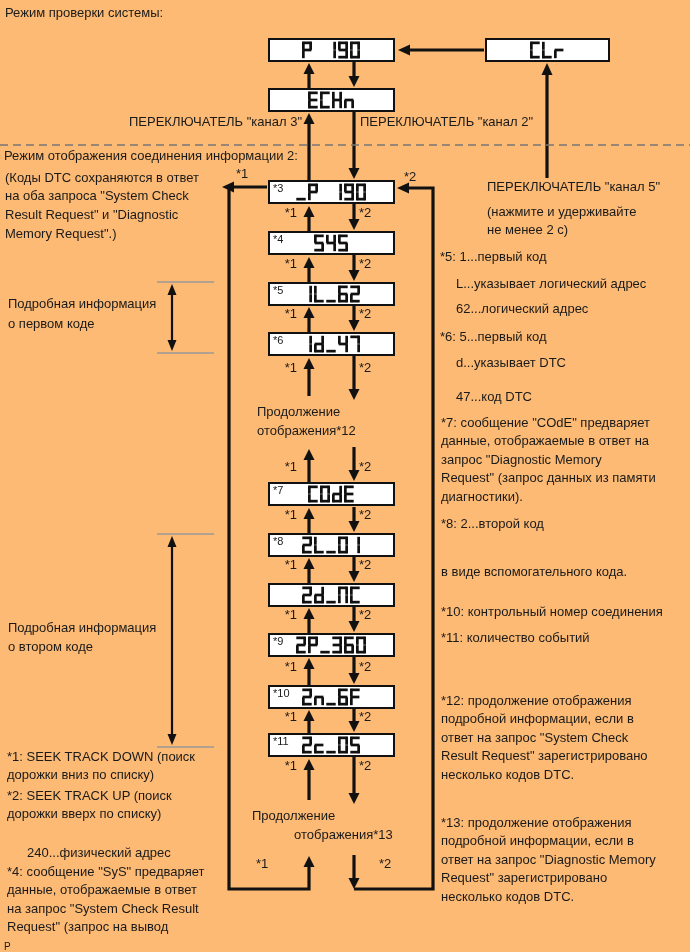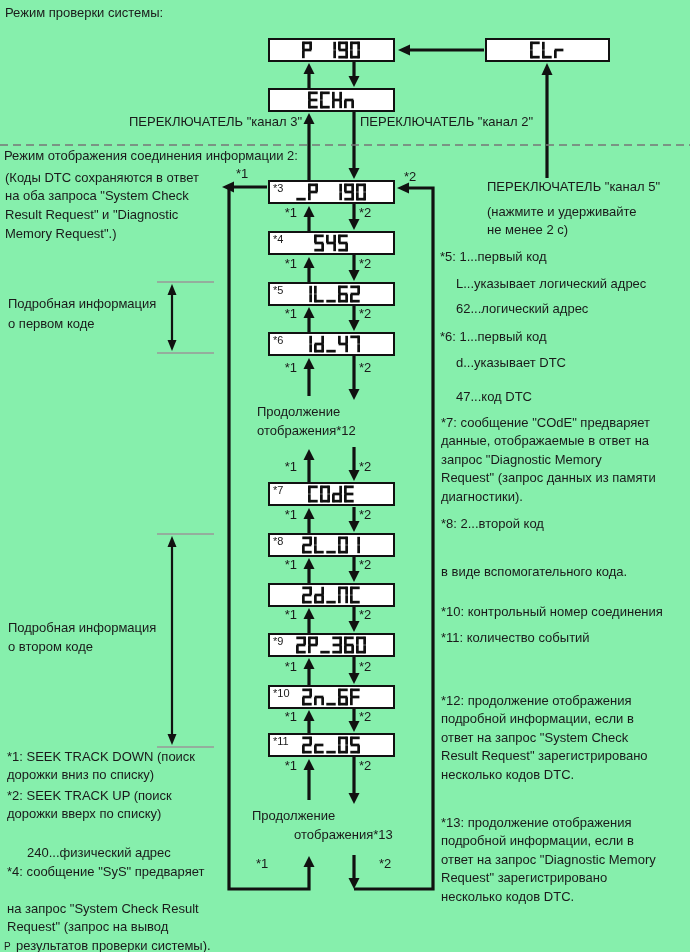--- a/index.html
+++ b/index.html
@@ -1,16 +1,16 @@
 <!DOCTYPE html>
 <html><head>
 <meta charset="utf-8">
 <style>
   html,body{margin:0;padding:0;background:#fff;}
-  #canvas{position:relative;width:690px;height:952px;background:#86efac;overflow:hidden;
+  #canvas{position:relative;width:690px;height:952px;background:#fdba74;overflow:hidden;
           font-family:"Liberation Sans",sans-serif;color:#111;}
   .t{position:absolute;font-size:13px;line-height:15px;white-space:nowrap;color:#1a1a1a;}
   .tr{text-align:right;}
   .layer{position:absolute;left:0;top:0;}
   .disp{position:absolute;height:20px;border:2px solid #111;background:#fff;
         display:flex;align-items:center;justify-content:center;}
   .blabel{position:absolute;left:3px;top:0px;font-size:11px;line-height:13px;color:#1a1a1a;}
   .seg{display:block;height:18px;}
   .stray{position:absolute;font-size:10px;color:#1a1a1a;}
 </style>
@@ -474,21 +474,21 @@
   <div class="t" style="left:8px;top:639px;">о втором коде</div>
 
   <div class="t" style="left:257px;top:404px;">Продолжение</div>
   <div class="t" style="left:257px;top:423px;">отображения*12</div>
   <div class="t" style="left:252px;top:808px;">Продолжение</div>
   <div class="t" style="left:252px;top:827px;margin-left:42px;">отображения*13</div>
 
   <div class="t" style="left:440px;top:249px;">*5: 1...первый код</div>
   <div class="t" style="left:456px;top:276px;">L...указывает логический адрес</div>
   <div class="t" style="left:456px;top:301px;">62...логический адрес</div>
-  <div class="t" style="left:440px;top:329px;">*6: 1...первый код</div>
+  <div class="t" style="left:440px;top:329px;">*6: 5...первый код</div>
   <div class="t" style="left:456px;top:355px;">d...указывает DTC</div>
   <div class="t" style="left:456px;top:381px;margin-top:8px;">47...код DTC</div>
   <div class="t" style="left:441px;top:415px;">*7: сообщение "COdE" предваряет</div>
   <div class="t" style="left:441px;top:433px;">данные, отображаемые в ответ на</div>
   <div class="t" style="left:441px;top:452px;">запрос "Diagnostic Memory</div>
   <div class="t" style="left:441px;top:470px;">Request" (запрос данных из памяти</div>
   <div class="t" style="left:441px;top:489px;">диагностики).</div>
   <div class="t" style="left:441px;top:516px;">*8: 2...второй код</div>
   <div class="t" style="left:441px;top:564px;">в виде вспомогательного кода.</div>
   <div class="t" style="left:441px;top:604px;">*10: контрольный номер соединения</div>
@@ -503,18 +503,18 @@
   <div class="t" style="left:441px;top:852px;">ответ на запрос "Diagnostic Memory</div>
   <div class="t" style="left:441px;top:870px;">Request" зарегистрировано</div>
   <div class="t" style="left:441px;top:889px;">несколько кодов DTC.</div>
 
   <div class="t" style="left:7px;top:749px;">*1: SEEK TRACK DOWN (поиск</div>
   <div class="t" style="left:7px;top:767px;">дорожки вниз по списку)</div>
   <div class="t" style="left:7px;top:788px;">*2: SEEK TRACK UP (поиск</div>
   <div class="t" style="left:7px;top:806px;">дорожки вверх по списку)</div>
   <div class="t" style="left:27px;top:845px;">240...физический адрес</div>
   <div class="t" style="left:7px;top:864px;">*4: сообщение "SyS" предваряет</div>
+  <div class="t" style="left:7px;top:882px;">данные, отображаемые в ответ</div>
   <div class="t" style="left:7px;top:901px;">на запрос "System Check Result</div>
   <div class="t" style="left:7px;top:919px;">Request" (запрос на вывод</div>
-  <div class="t" style="left:16px;top:938px;">результатов проверки системы).</div>
   <div class="stray" style="left:4px;top:941px;">Р</div>
 
 </div>
 
 </body></html>

